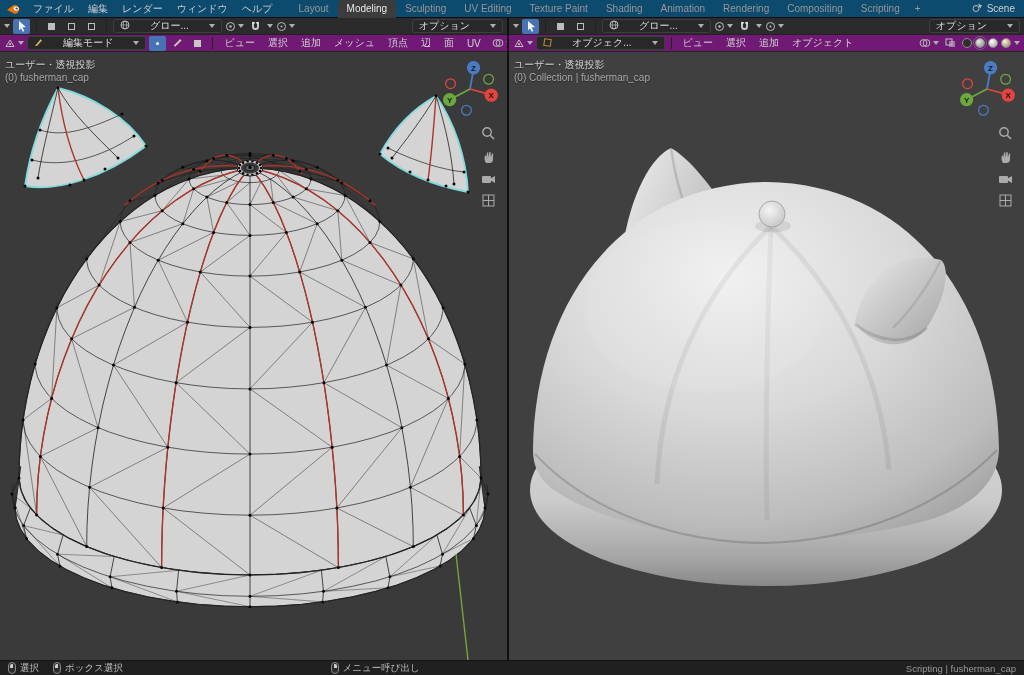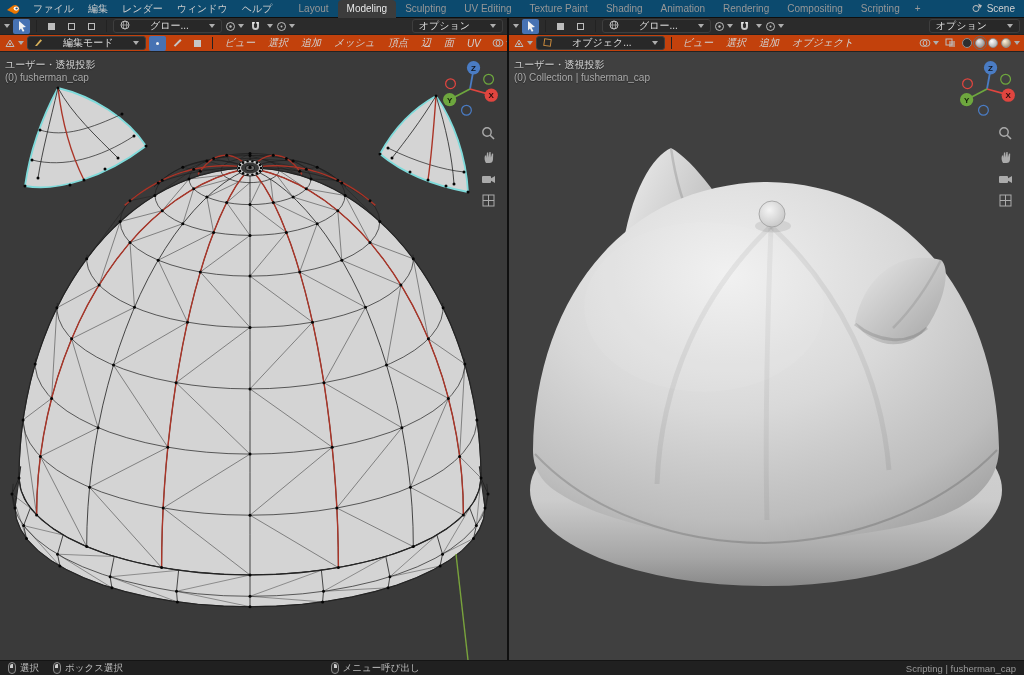--- a/index.html
+++ b/index.html
@@ -17,29 +17,29 @@
   .tab.plus { color:#9a9a9a; padding:2px 6px 3px 6px; }
   .scene-chip { margin-left:auto; display:flex; align-items:center; gap:4px; padding:0 5px; color:#cfcfcf;justify-content:flex-end; }
 
   
   .workspace { position:relative; height:642px; }
   .pane { position:absolute; top:0; bottom:0; overflow:hidden; background:#2b2b2b; }
   .vdivider { position:absolute; top:0; bottom:0; left:507px; width:2px; background:#101010; z-index:5; }
 
   .hrow { height:17px; display:flex; align-items:center; padding:0 4px; gap:3px; white-space:nowrap; overflow:hidden; }
   .trow { background:#2b2b2b; border-bottom:1px solid #222222; }
-  .mrow { background:#c2410c; border-bottom:1px solid #232323; }
+  .mrow { background:#701a75; border-bottom:1px solid #232323; }
   .spacer { flex:1; }
   .vline { width:1px; height:12px; background:#222; margin:0 3px; flex:none; }
 
   .chip { display:inline-flex; align-items:center; gap:20px; background:#282828; border:1px solid #3e3e3e; border-radius:3px; height:14px; padding:0 6px; color:#dedede; flex:none; }
   .tri { width:0; height:0; border-left:3px solid transparent; border-right:3px solid transparent; border-top:4px solid #aeaeae; flex:none; }
   .ibtn { height:15px; min-width:17px; display:inline-flex; align-items:center; justify-content:center; gap:2px; border-radius:2px; flex:none; color:#c3c3c3; }
   .ibtn.active { background:#4772b3; color:#fff; }
-  .menu { padding:0 5px; color:#d2d2d2; flex:none;font-style:italic; }
+  .menu { padding:0 5px; color:#d2d2d2; flex:none; }
   .msq { width:7px; height:7px; border:1px solid #bdbdbd; display:inline-block; }
   .msq.fill { background:#bdbdbd; }
   .dotvx { width:3px; height:3px; background:#f2f2f2; border-radius:50%; display:inline-block; }
   .edgeln { width:9px; height:1.5px; background:#c6c6c6; display:inline-block; transform:rotate(-45deg); }
   .facesq { width:7px; height:7px; background:#c6c6c6; display:inline-block; }
   .shc { width:10px; height:10px; border-radius:50%; border:1px solid #8e8e8e; background:radial-gradient(circle at 35% 30%, #ededed, #808080); flex:none; }
   .shc.wirec { background:#2e2e2e; }
   .shc.matc { background:radial-gradient(circle at 35% 30%, #ffffff, #9a9a9a); }
   .shc.rendc { background:radial-gradient(circle at 35% 30%, #fff2d9, #8a7a5f); }
   .shc-on { outline:1px solid #6a6a6a; outline-offset:1px; border-radius:50%; }

